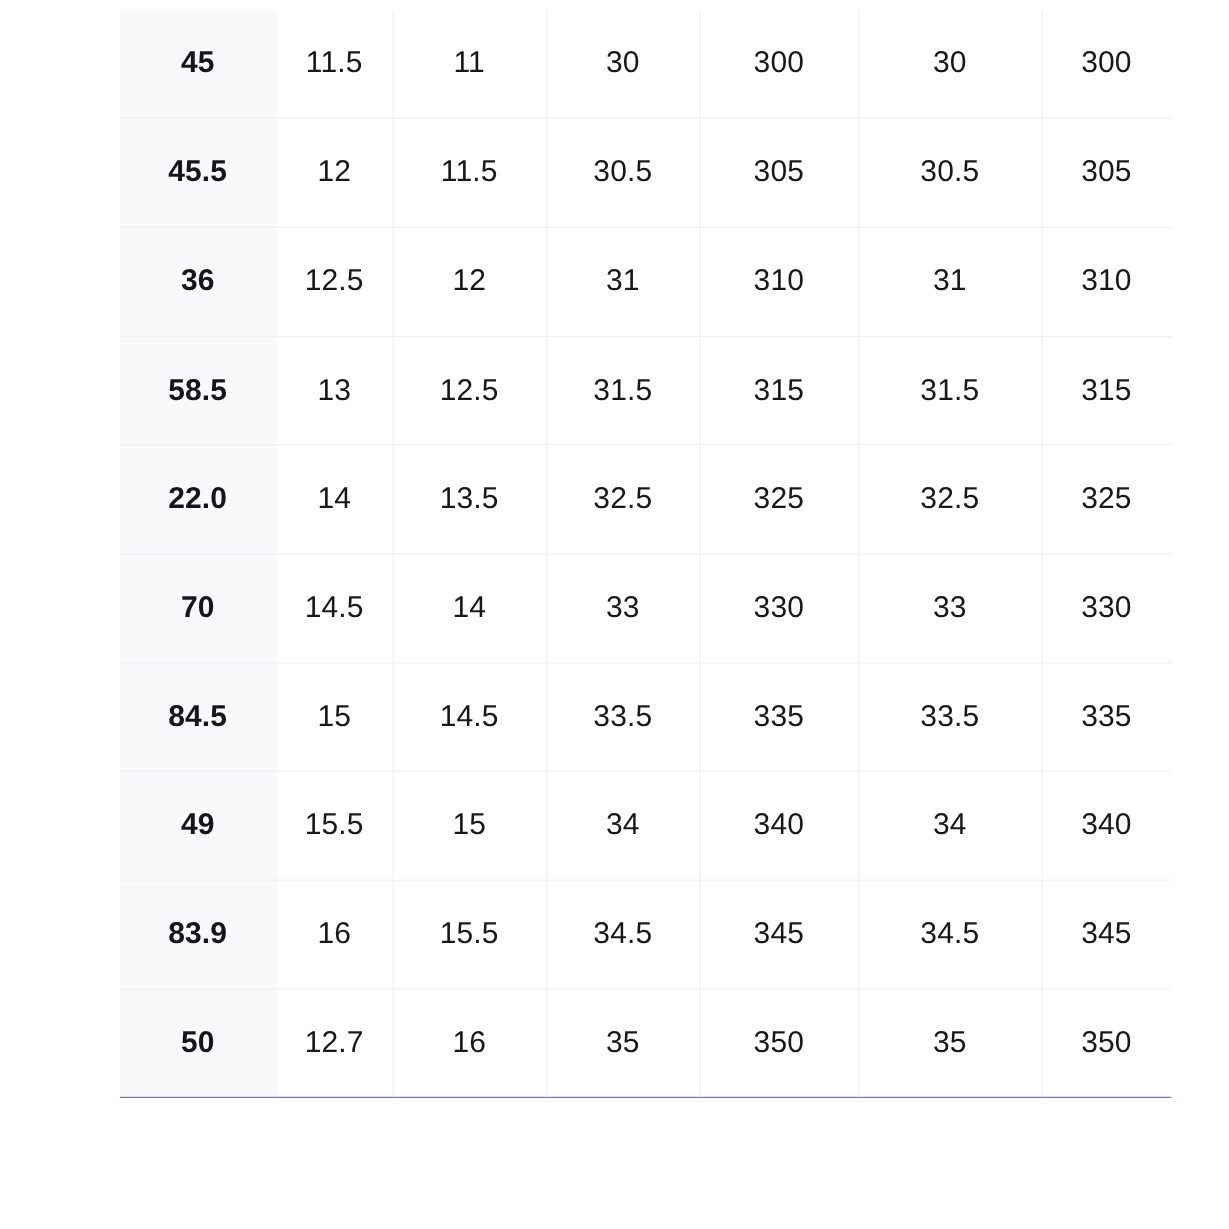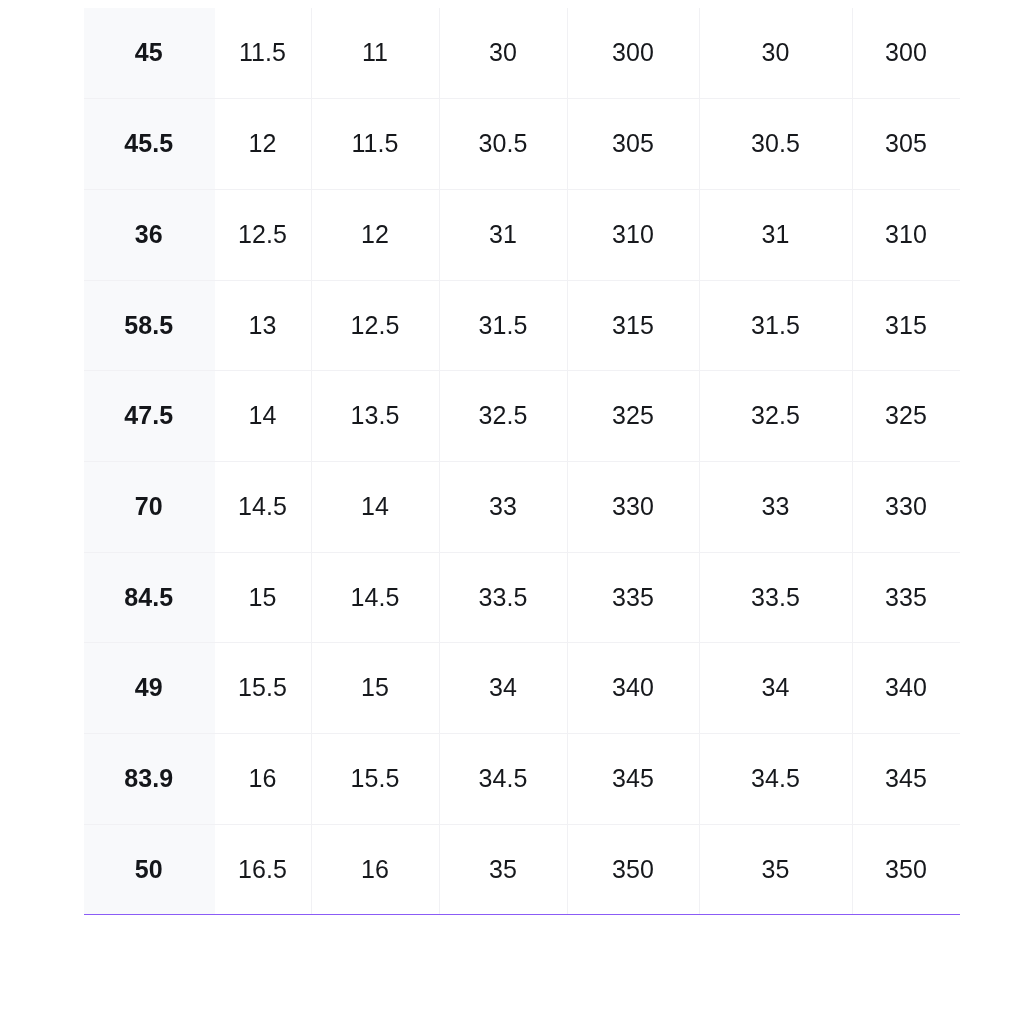--- a/index.html
+++ b/index.html
@@ -19,21 +19,21 @@
   #page {
     position: relative;
     width: 1024px;
     height: 1024px;
     background: #ffffff;
   }
 
   
   #size-table-wrap {
     position: absolute;
-    left: 84px;
+    left: 100px;
     top: 8px;
     width: 876px;
     height: 998px;
     overflow: hidden;
   }
 
   table.size-table {
     border-collapse: collapse;
     table-layout: fixed;
     width: 876px;
@@ -132,21 +132,21 @@
           <tr>
             <td class="col-key">58.5</td>
             <td>13</td>
             <td>12.5</td>
             <td>31.5</td>
             <td>315</td>
             <td>31.5</td>
             <td class=" col-last">315</td>
           </tr>
           <tr>
-            <td class="col-key">47.5</td>
+            <td class="col-key">22.0</td>
             <td>14</td>
             <td>13.5</td>
             <td>32.5</td>
             <td>325</td>
             <td>32.5</td>
             <td class=" col-last">325</td>
           </tr>
           <tr>
             <td class="col-key">70</td>
             <td>14.5</td>
@@ -178,21 +178,21 @@
             <td class="col-key">83.9</td>
             <td>16</td>
             <td>15.5</td>
             <td>34.5</td>
             <td>345</td>
             <td>34.5</td>
             <td class=" col-last">345</td>
           </tr>
           <tr>
             <td class="col-key">50</td>
-            <td>16.5</td>
+            <td>12.7</td>
             <td>16</td>
             <td>35</td>
             <td>350</td>
             <td>35</td>
             <td class=" col-last">350</td>
           </tr>
         </tbody>
     </table>
   </div>
 

